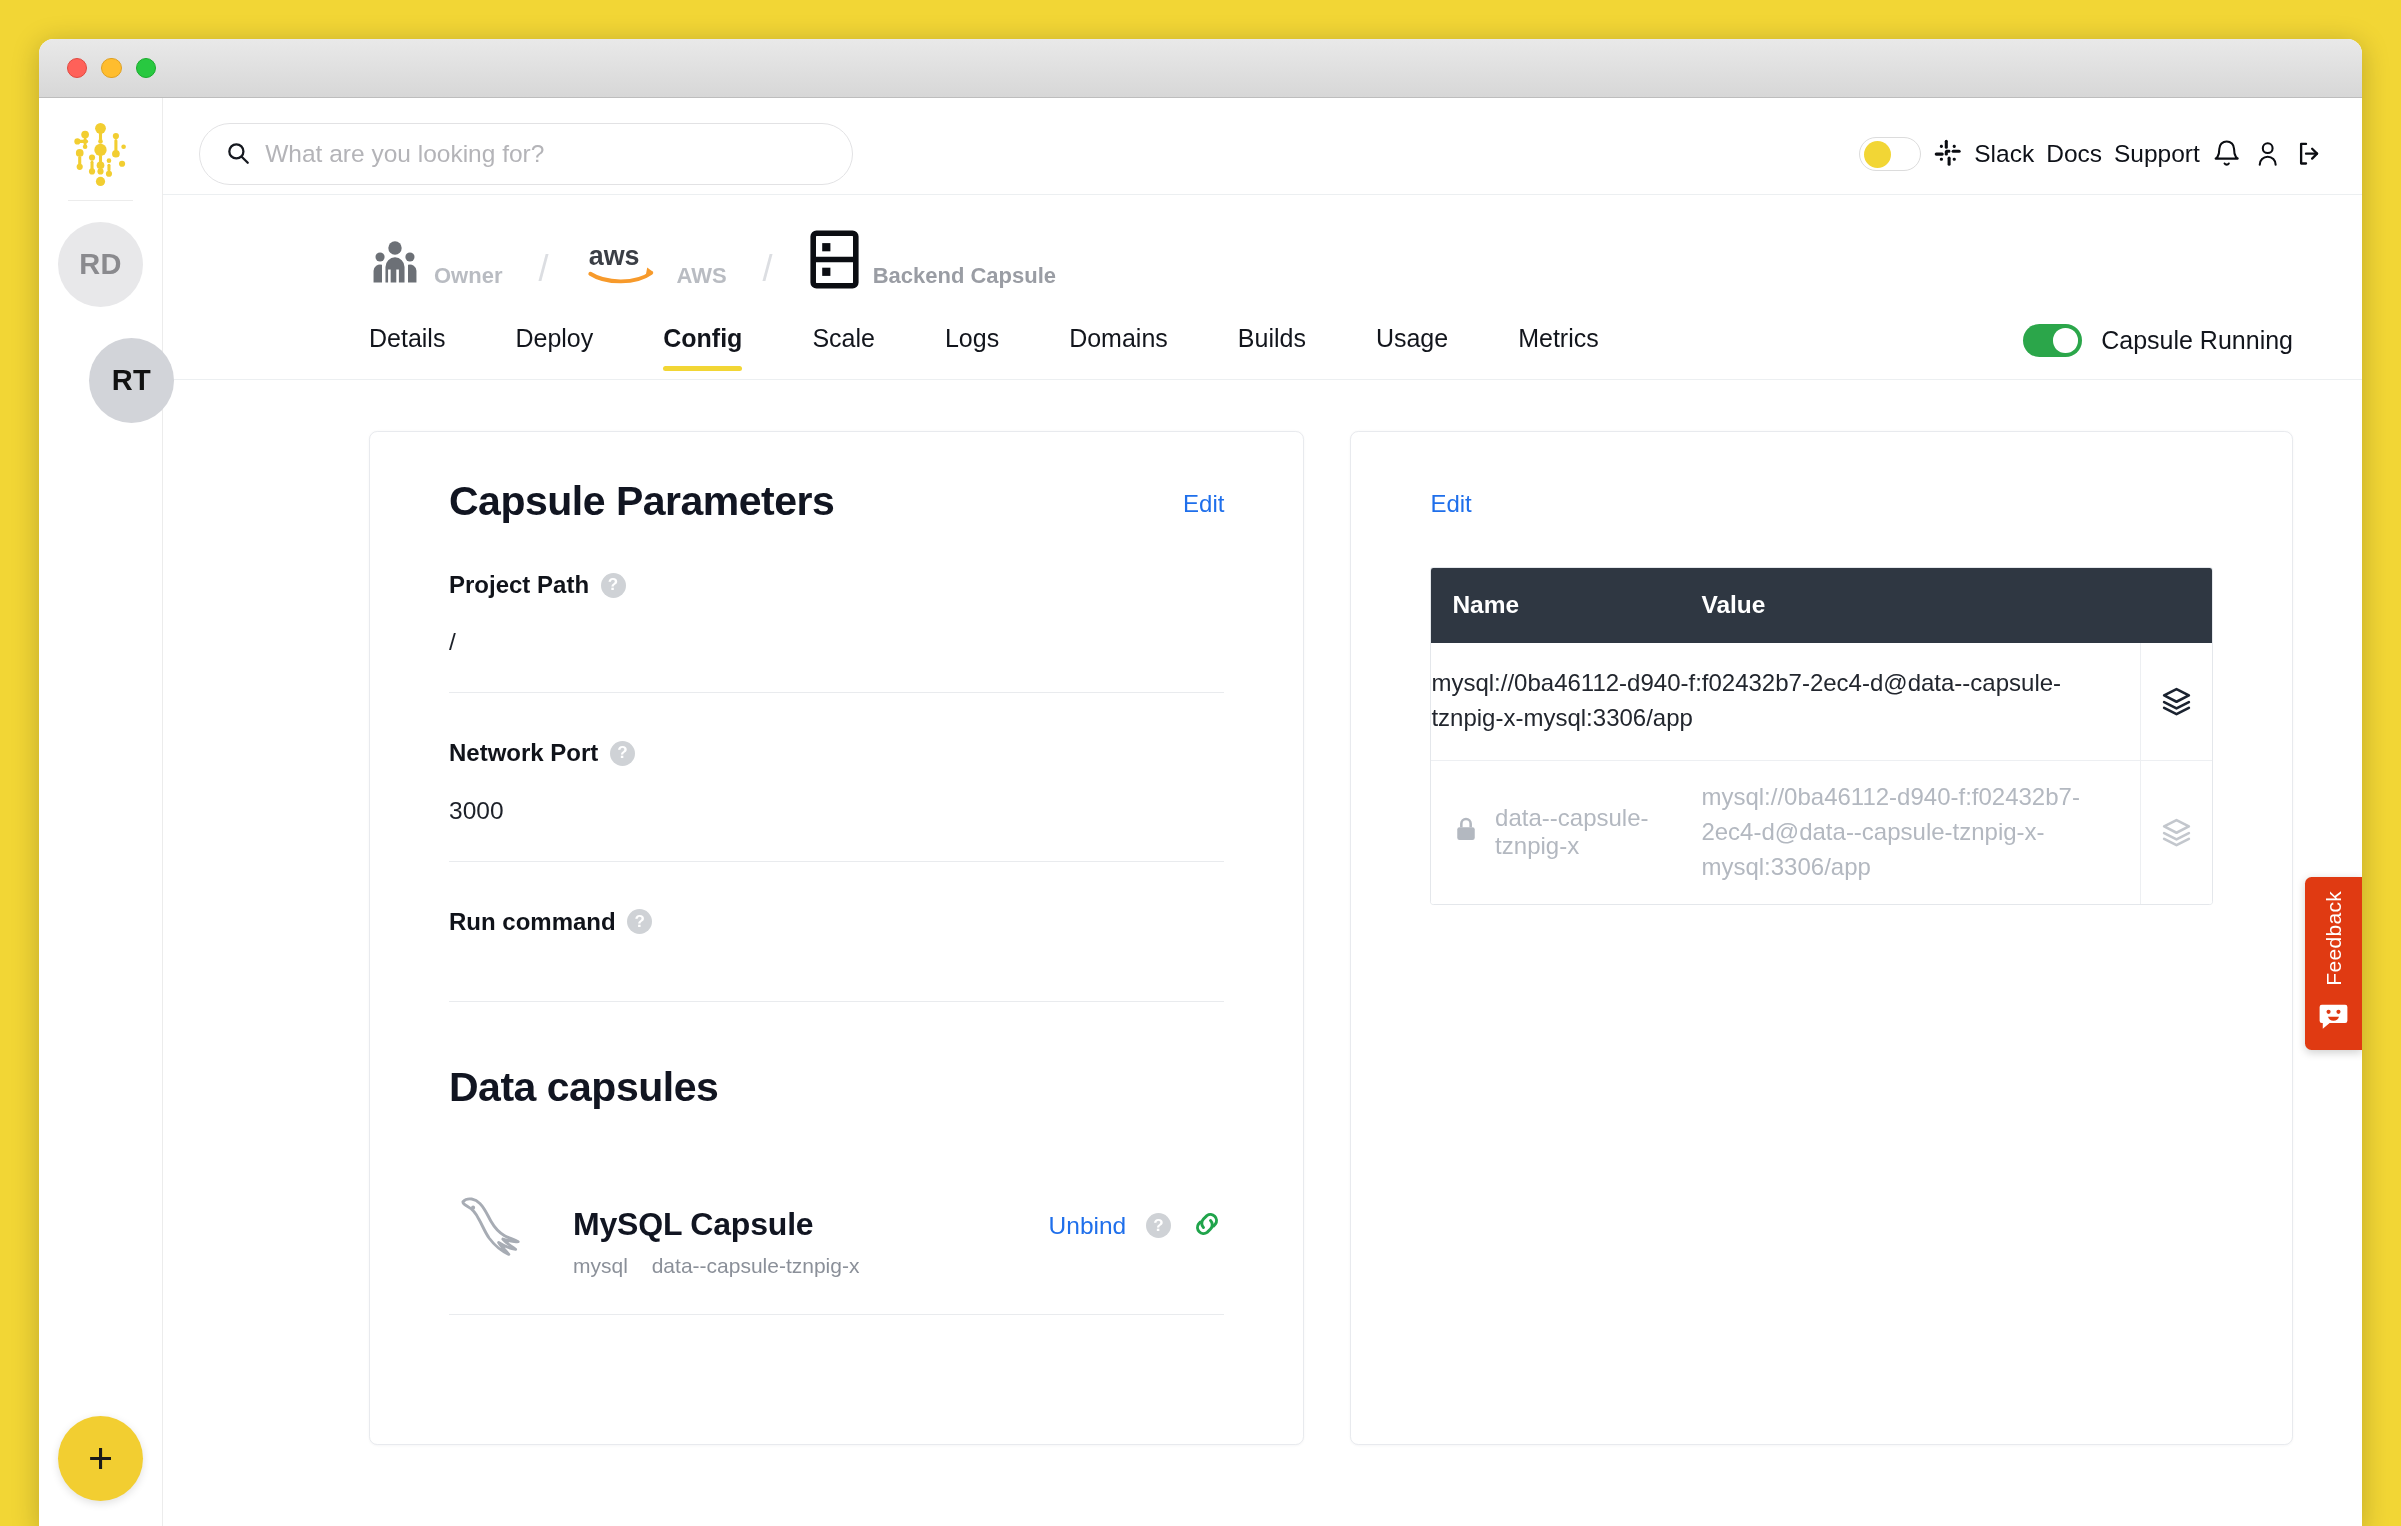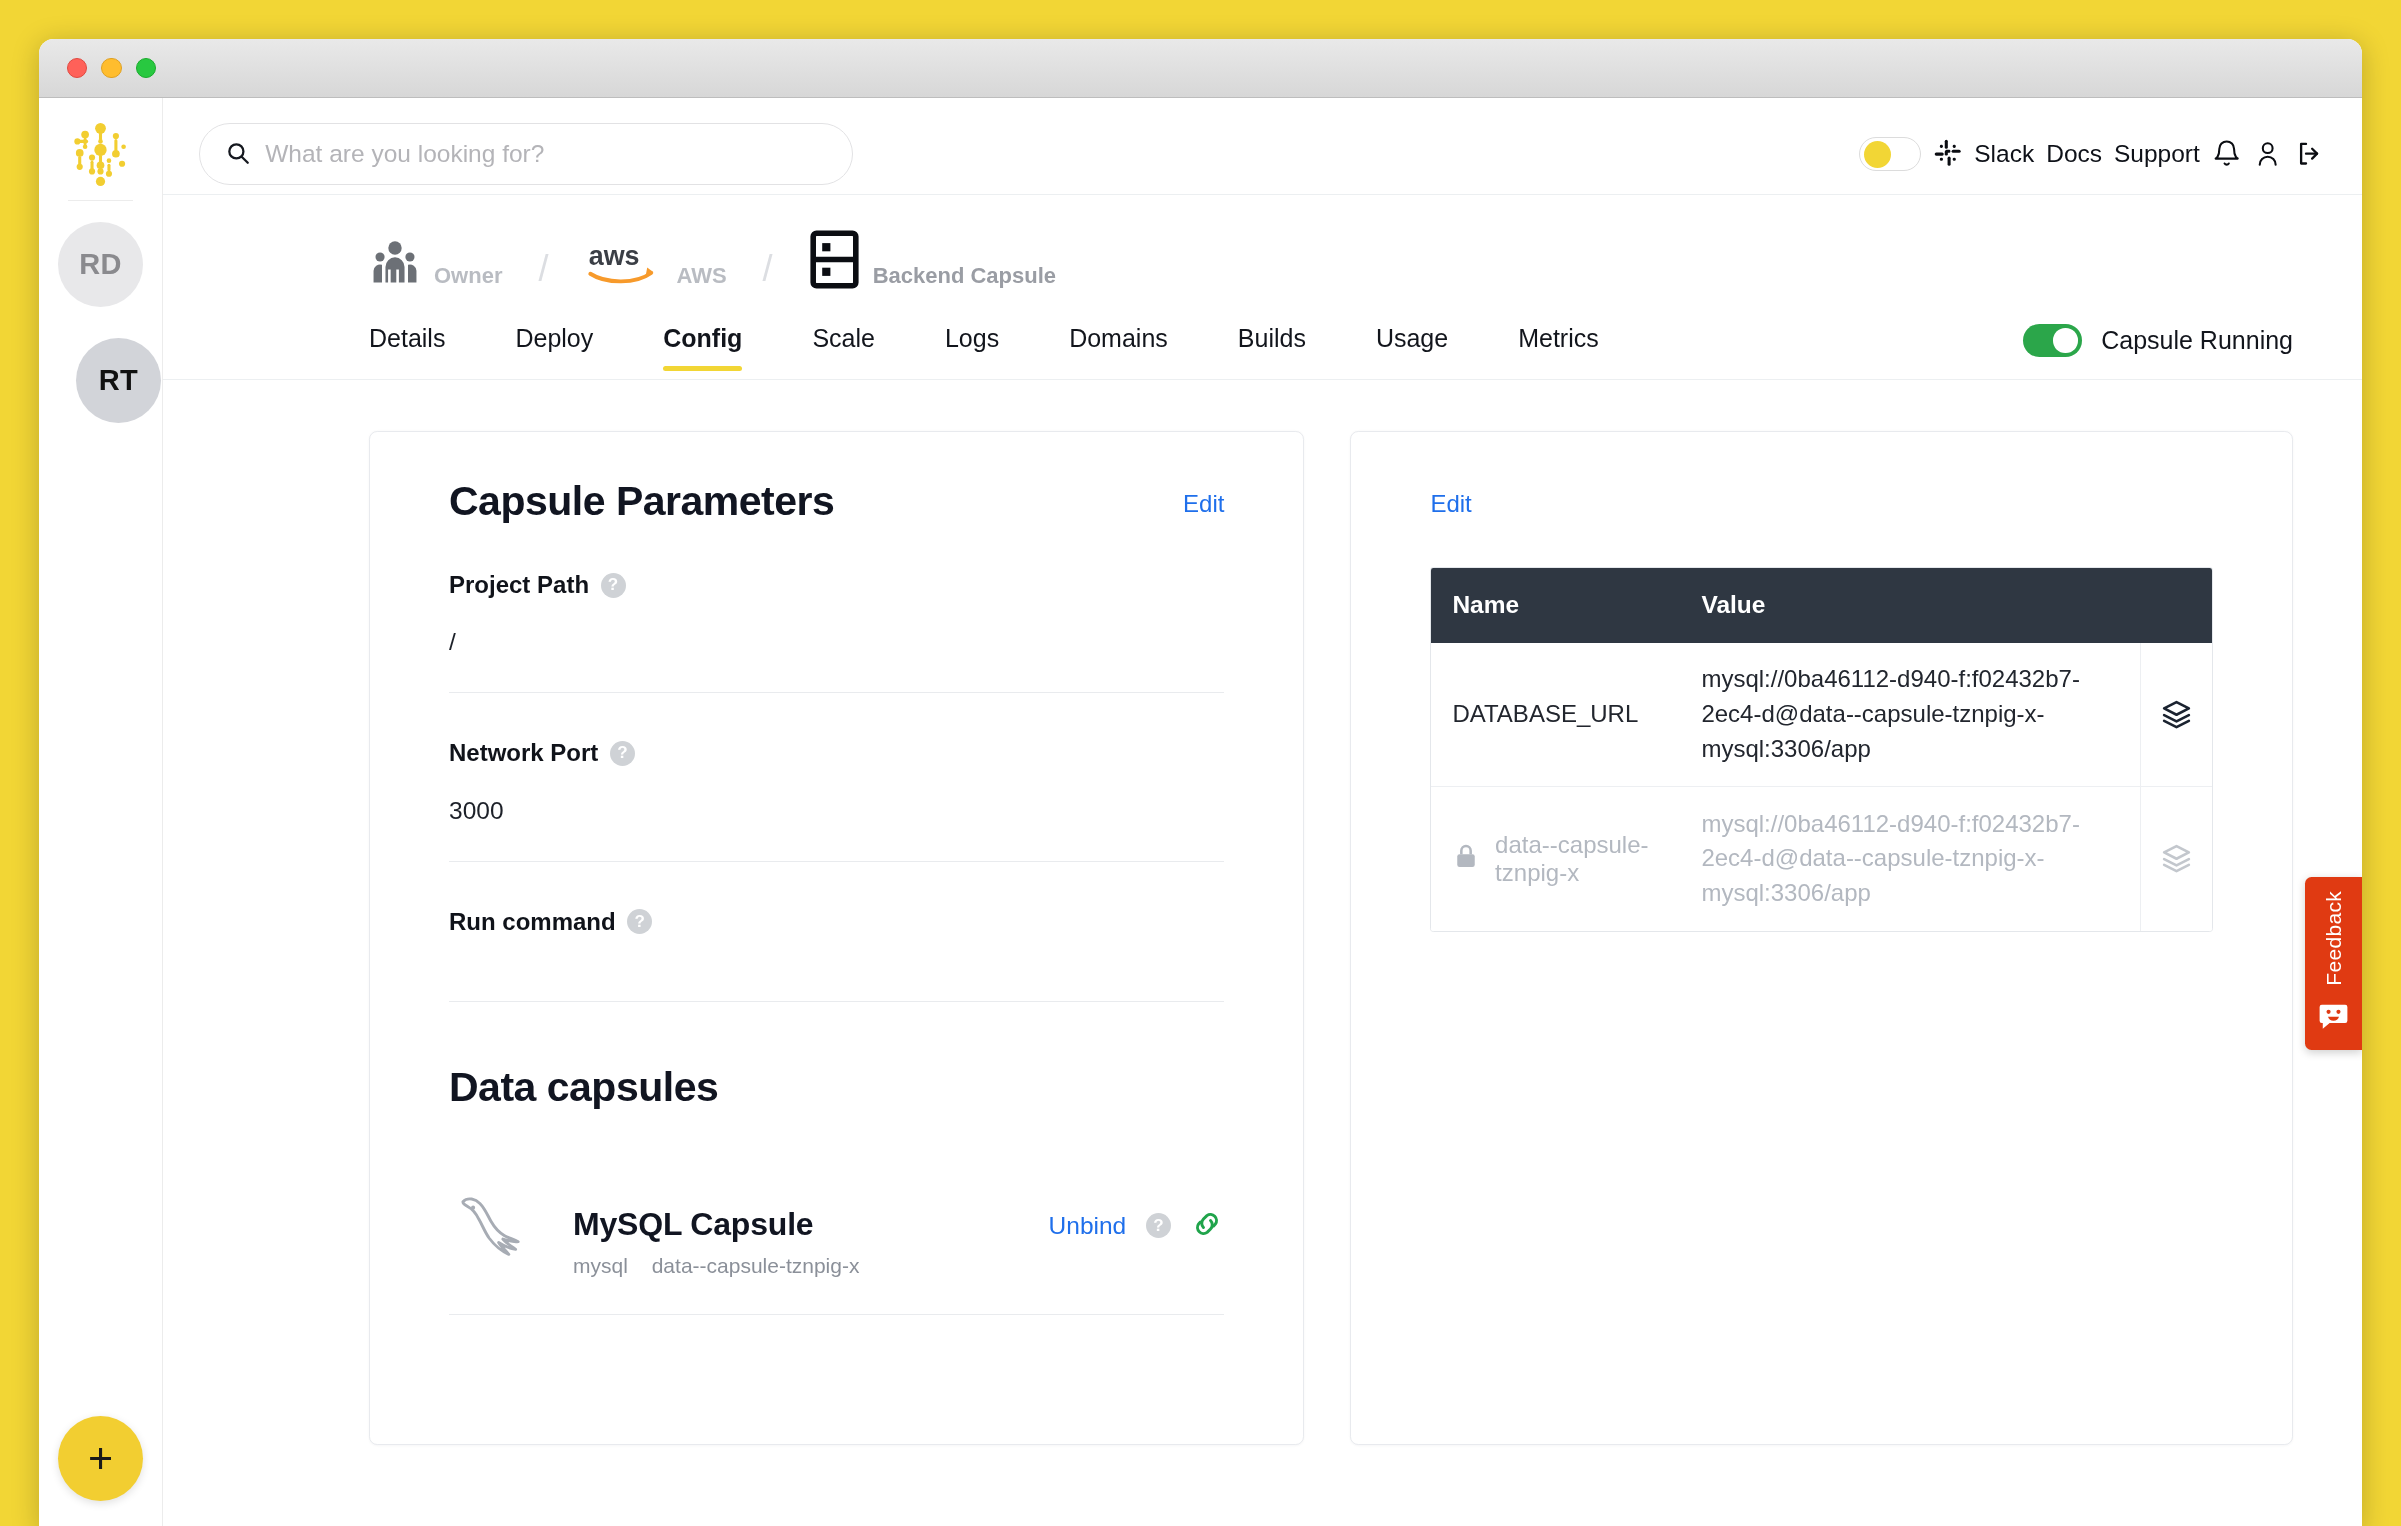--- a/index.html
+++ b/index.html
@@ -54,21 +54,21 @@
   .rail-div { width: 65px; height: 1.6px; background: #ececec; margin: 6.5px 0 21px; }
   .avatar {
     width: 85px; height: 85px; border-radius: 50%;
     display: flex; align-items: center; justify-content: center;
     font-size: 29px; font-weight: 700; letter-spacing: 0.4px;
     margin-bottom: 31px;
   }
   .avatar.plain  { background: #e8e8ea; color: #8a8a8e; }
   .avatar.active {
     background: #d2d4d9; color: #111; position: relative;
-    left: 18px;
+    left: 31px;
   }
   .rail-spacer { flex: 1; }
   .plus-btn {
     width: 85px; height: 85px; border-radius: 50%;
     background: #F2CE31; color: #1a1a1a;
     display: flex; align-items: center; justify-content: center;
     font-size: 43px; font-weight: 300; line-height: 1;
     margin-bottom: 28px; cursor: pointer;
     box-shadow: 0 2.5px 8.2px rgba(0,0,0,.12);
   }
@@ -471,23 +471,20 @@
             </div>
 
             <div class="envtable">
               <div class="env-head">
                 <div class="c-name" style="color:#fff;padding-left:21px">Name</div>
                 <div class="c-val" style="color:#fff">Value</div>
                 <div class="c-act" style="border-left:0"></div>
               </div>
 
               <div class="env-row">
-                <div class="c-name">
-                  <span>DATABASE_URL</span>
-                </div>
                 <div class="c-val">mysql://0ba46112-d940-f:f02432b7-2ec4-d@data--capsule-tznpig-x-mysql:3306/app</div>
                 <div class="c-act">
                   <svg width="33" height="33" viewBox="0 0 24 24" fill="none" stroke="#1b2330" stroke-width="1.9" stroke-linejoin="round" stroke-linecap="round">
                     <polygon points="12,3 21,7.6 12,12.2 3,7.6"></polygon>
                     <polyline points="3,12.4 12,17 21,12.4"></polyline>
                     <polyline points="3,16.6 12,21.2 21,16.6"></polyline>
                   </svg>
                 </div>
               </div>
 

